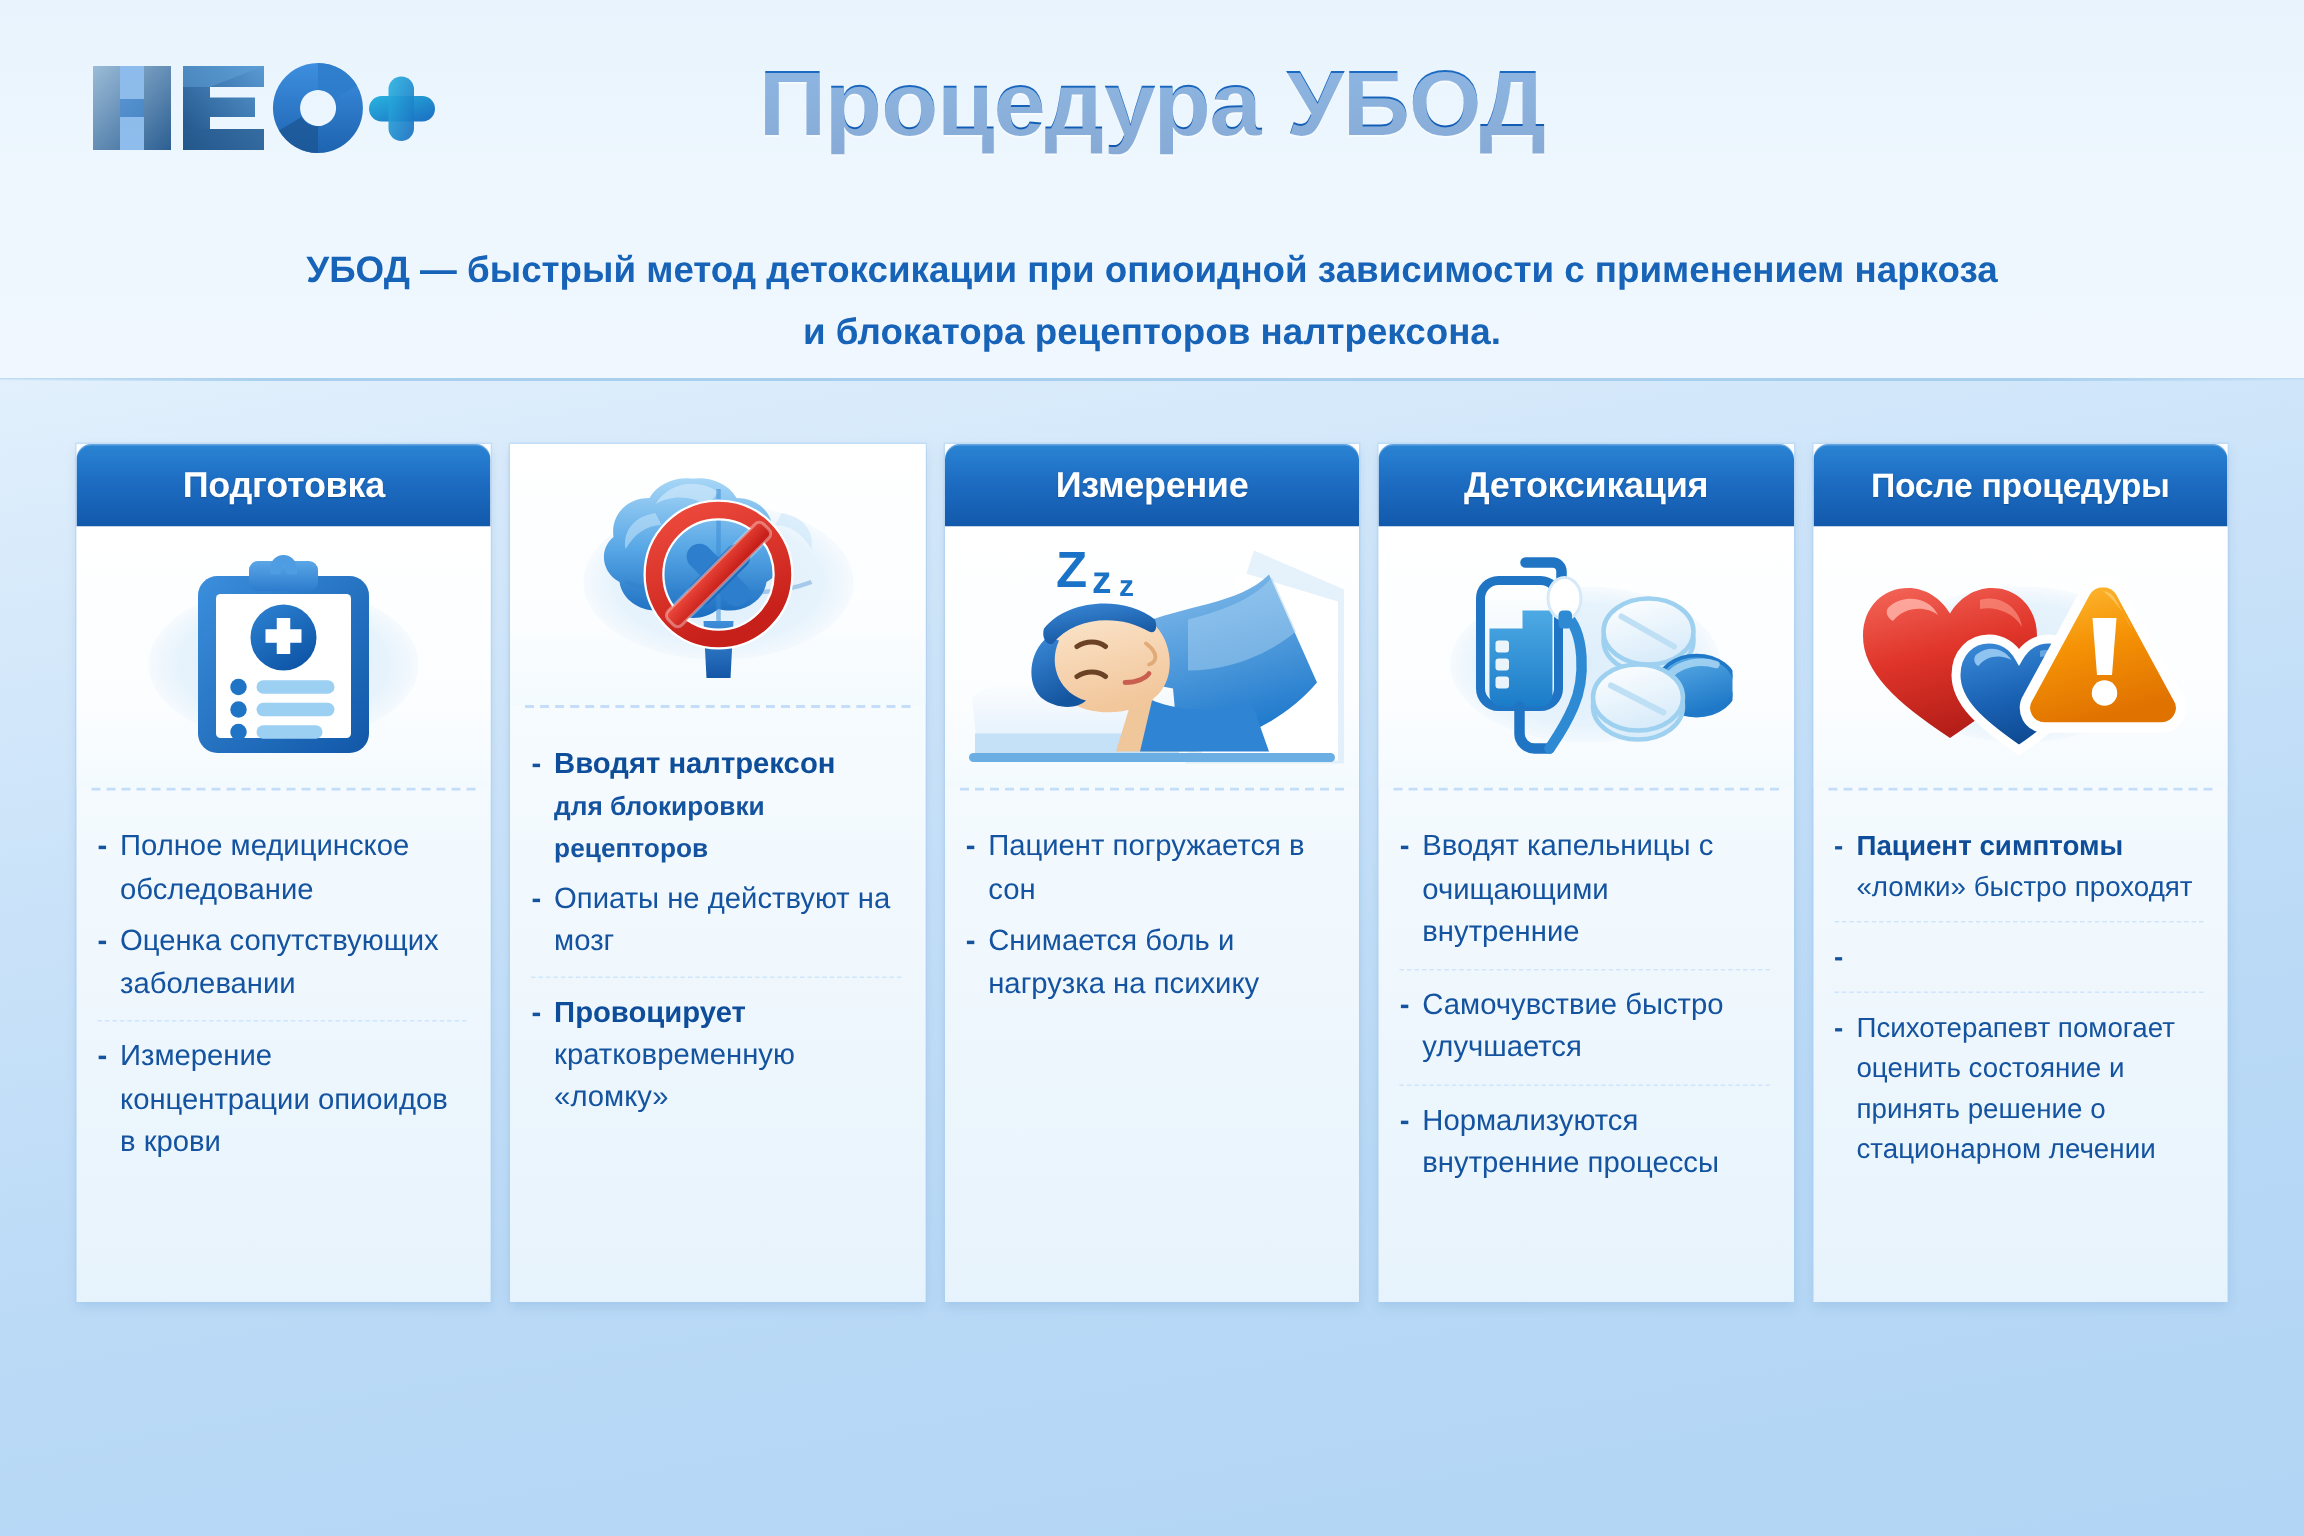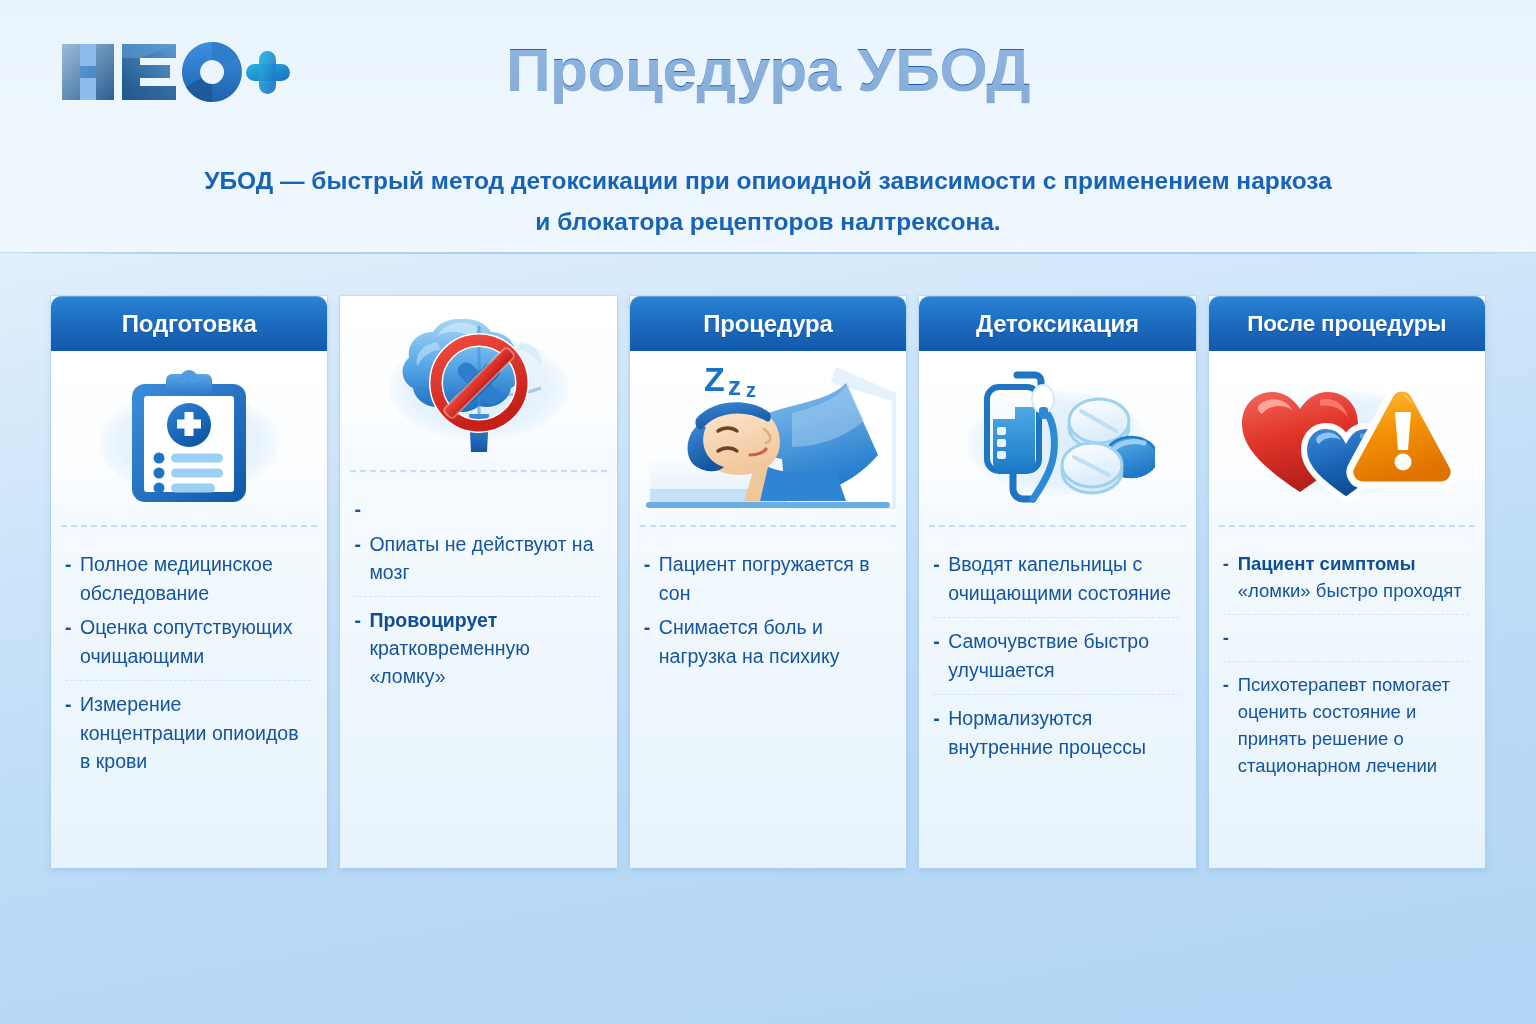--- a/index.html
+++ b/index.html
@@ -266,21 +266,21 @@
       </div>
       <div class="card-sep"></div>
       <div class="card-body">
         <div class="bullet-group">
           <div class="bullet">
             <span class="dash">-</span>
             <span class="btext">Полное медицинское обследование</span>
           </div>
           <div class="bullet">
             <span class="dash">-</span>
-            <span class="btext">Оценка сопутствующих очищающими</span>
+            <span class="btext">Оценка сопутствующих заболевании</span>
           </div>
         </div>
         <div class="bullet-group divided">
           <div class="bullet">
             <span class="dash">-</span>
             <span class="btext">Измерение концентрации опиоидов в крови</span>
           </div>
         </div>
       </div>
     </div>
@@ -335,40 +335,44 @@
               <rect x="-45" y="-6.5" width="90" height="13" rx="4" fill="none" stroke="#ffffff" stroke-width="2" transform="rotate(-45)" opacity="0.35"></rect>
             </g>
           </svg>
         </div>
       </div>
       <div class="card-sep"></div>
       <div class="card-body">
         <div class="bullet-group">
           <div class="bullet">
             <span class="dash">-</span>
+            <span class="btext">
+              <span class="b-strong">Вводят налтрексон</span>
+              <span class="b-small">для блокировки рецепторов</span>
+            </span>
           </div>
           <div class="bullet">
             <span class="dash">-</span>
             <span class="btext">Опиаты не действуют на мозг</span>
           </div>
         </div>
         <div class="bullet-group divided">
           <div class="bullet">
             <span class="dash">-</span>
             <span class="btext">
               <span class="b-strong">Провоцирует</span>
               <span class="b-sub">кратковременную «ломку»</span>
             </span>
           </div>
         </div>
       </div>
     </div>
 
     <div class="card card-3">
-      <div class="card-header">Процедура</div>
+      <div class="card-header">Измерение</div>
       <div class="card-icon">
         <div class="icon-art">
           <svg width="256" height="158" viewBox="0 0 256 158">
             <defs>
               <linearGradient id="blanketG" x1="0" y1="0" x2="0.3" y2="1">
                 <stop offset="0" stop-color="#8cc2ee"></stop>
                   <stop offset="1" stop-color="#1e79cc"></stop>
               </linearGradient>
               <linearGradient id="skinG" x1="0" y1="0" x2="0.3" y2="1">
                 <stop offset="0" stop-color="#fce7cf"></stop>
@@ -478,21 +482,21 @@
             <ellipse cx="133" cy="100" rx="30" ry="22" fill="url(#pillG)" stroke="#9ed0f0" stroke-width="3"></ellipse>
             <path d="M115 92 L150 110" stroke="#bfdff5" stroke-width="4" stroke-linecap="round"></path>
           </svg>
         </div>
       </div>
       <div class="card-sep"></div>
       <div class="card-body">
         <div class="bullet-group">
           <div class="bullet">
             <span class="dash">-</span>
-            <span class="btext">Вводят капельницы с очищающими состояние</span>
+            <span class="btext">Вводят капельницы с очищающими внутренние</span>
           </div>
         </div>
         <div class="bullet-group divided">
           <div class="bullet">
             <span class="dash">-</span>
             <span class="btext">Самочувствие быстро улучшается</span>
           </div>
         </div>
         <div class="bullet-group divided">
           <div class="bullet">

